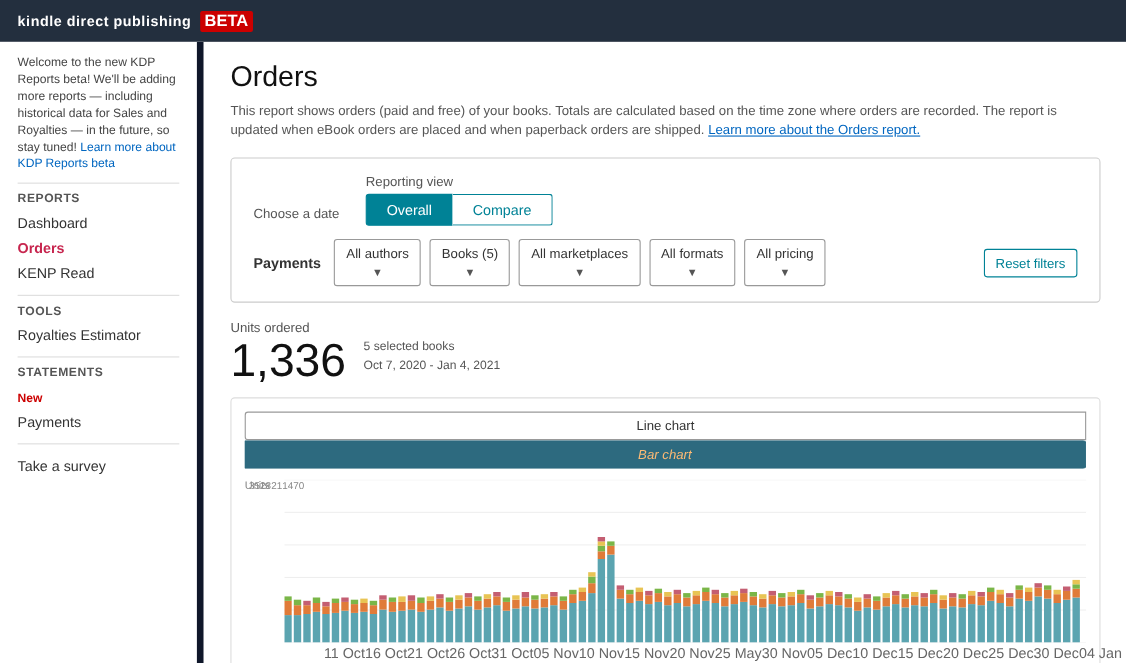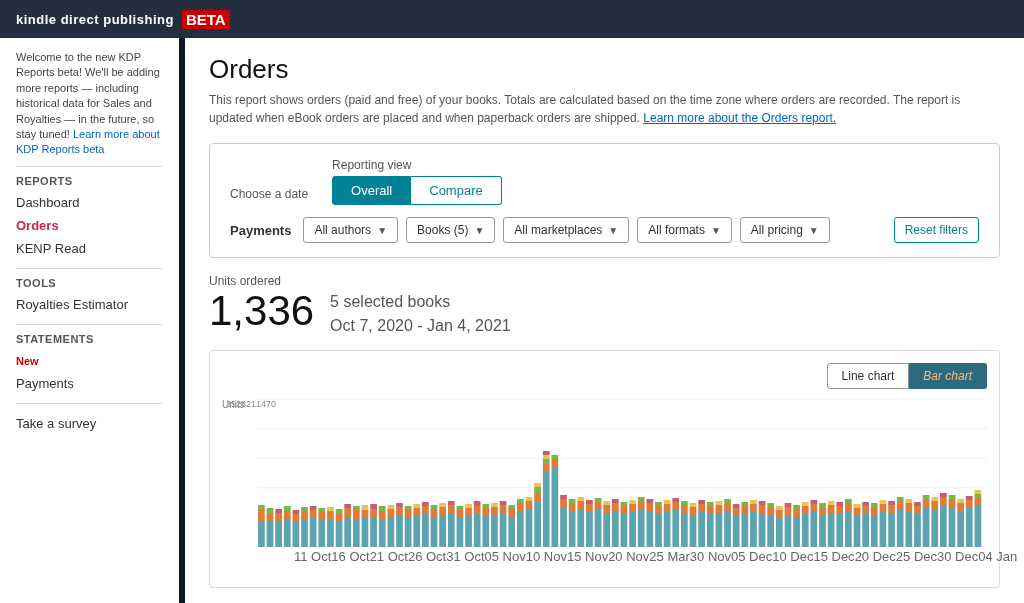--- a/index.html
+++ b/index.html
@@ -111,52 +111,54 @@
       display: flex;
       align-items: center;
       border: 1px solid #999;
       border-radius: 3px;
       padding: 5px 10px;
       gap: 6px;
       font-size: 12px;
       cursor: pointer;
       background: #fff;
       white-space: nowrap;
+      flex-direction: column;
     }
     .filter-select .chevron { font-size: 10px; color: #555; }
     .reset-filters-btn {
       border: 1px solid #008296;
       color: #008296;
       background: #fff;
       padding: 5px 10px;
       border-radius: 3px;
       font-size: 12px;
       cursor: pointer;
       margin-left: auto;
     }
 
     
     .stats-section { margin-bottom: 12px; }
     .stats-label { font-size: 12px; color: #555; margin-bottom: 2px; }
     .stats-number { font-size: 42px; font-weight: 300; color: #111; line-height: 1; }
-    .stats-meta { display: inline-block; margin-left: 16px; vertical-align: middle; font-size: 16px; color: #555; line-height: 1.5; }
+    .stats-meta { display: inline-block; margin-left: 16px; vertical-align: middle; font-size: 11px; color: #555; line-height: 1.5; }
 
     
     .chart-area {
       border: 1px solid #ddd;
       border-radius: 4px;
       padding: 12px 12px 8px;
       background: #fff;
       position: relative;
     }
     .chart-controls {
       display: flex;
       justify-content: flex-end;
       gap: 0;
       margin-bottom: 10px;
+      flex-direction: column;
     }
     .chart-type-btn {
       padding: 5px 14px;
       border: 1px solid #999;
       font-size: 12px;
       cursor: pointer;
       background: #fff;
       color: #333;
     }
     .chart-type-btn:first-child { border-radius: 3px 0 0 3px; }
@@ -641,21 +643,21 @@
           <div class="x-axis-labels">
             <span>11 Oct</span>
             <span>16 Oct</span>
             <span>21 Oct</span>
             <span>26 Oct</span>
             <span>31 Oct</span>
             <span>05 Nov</span>
             <span>10 Nov</span>
             <span>15 Nov</span>
             <span>20 Nov</span>
-            <span>25 Mar</span>
+            <span>25 May</span>
             <span>30 Nov</span>
             <span>05 Dec</span>
             <span>10 Dec</span>
             <span>15 Dec</span>
             <span>20 Dec</span>
             <span>25 Dec</span>
             <span>30 Dec</span>
             <span>04 Jan</span>
           </div>
         </div>

